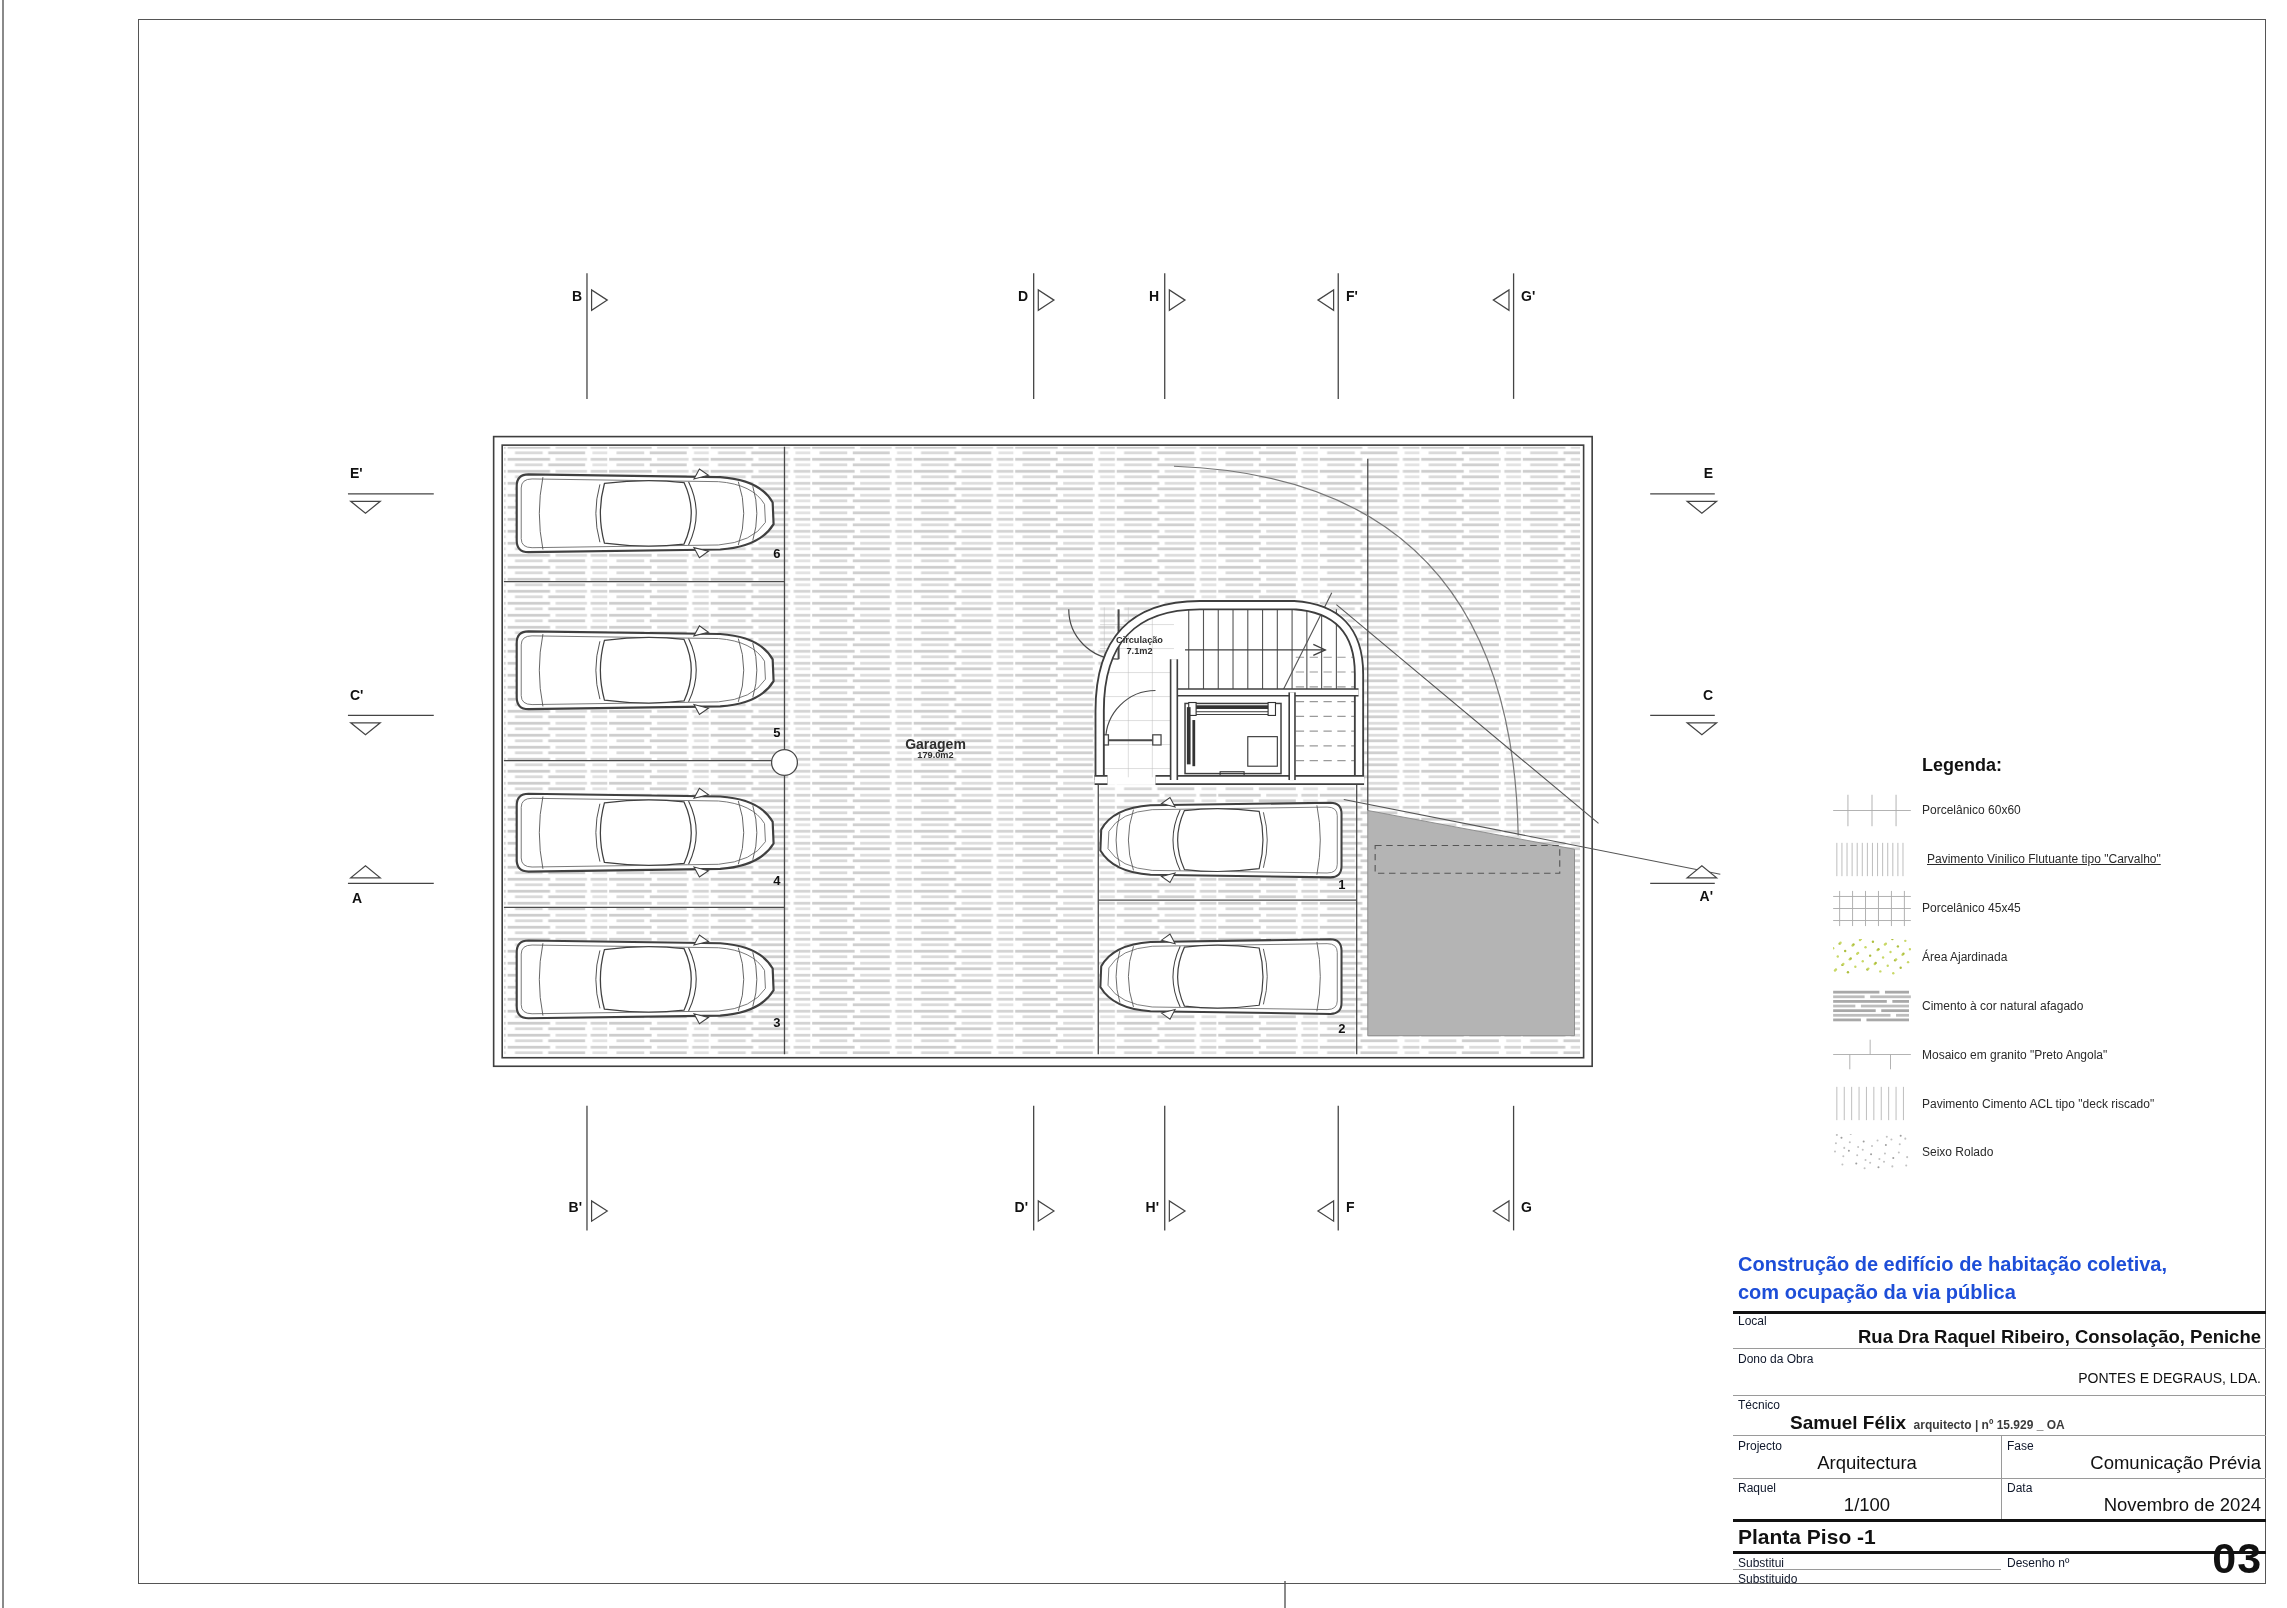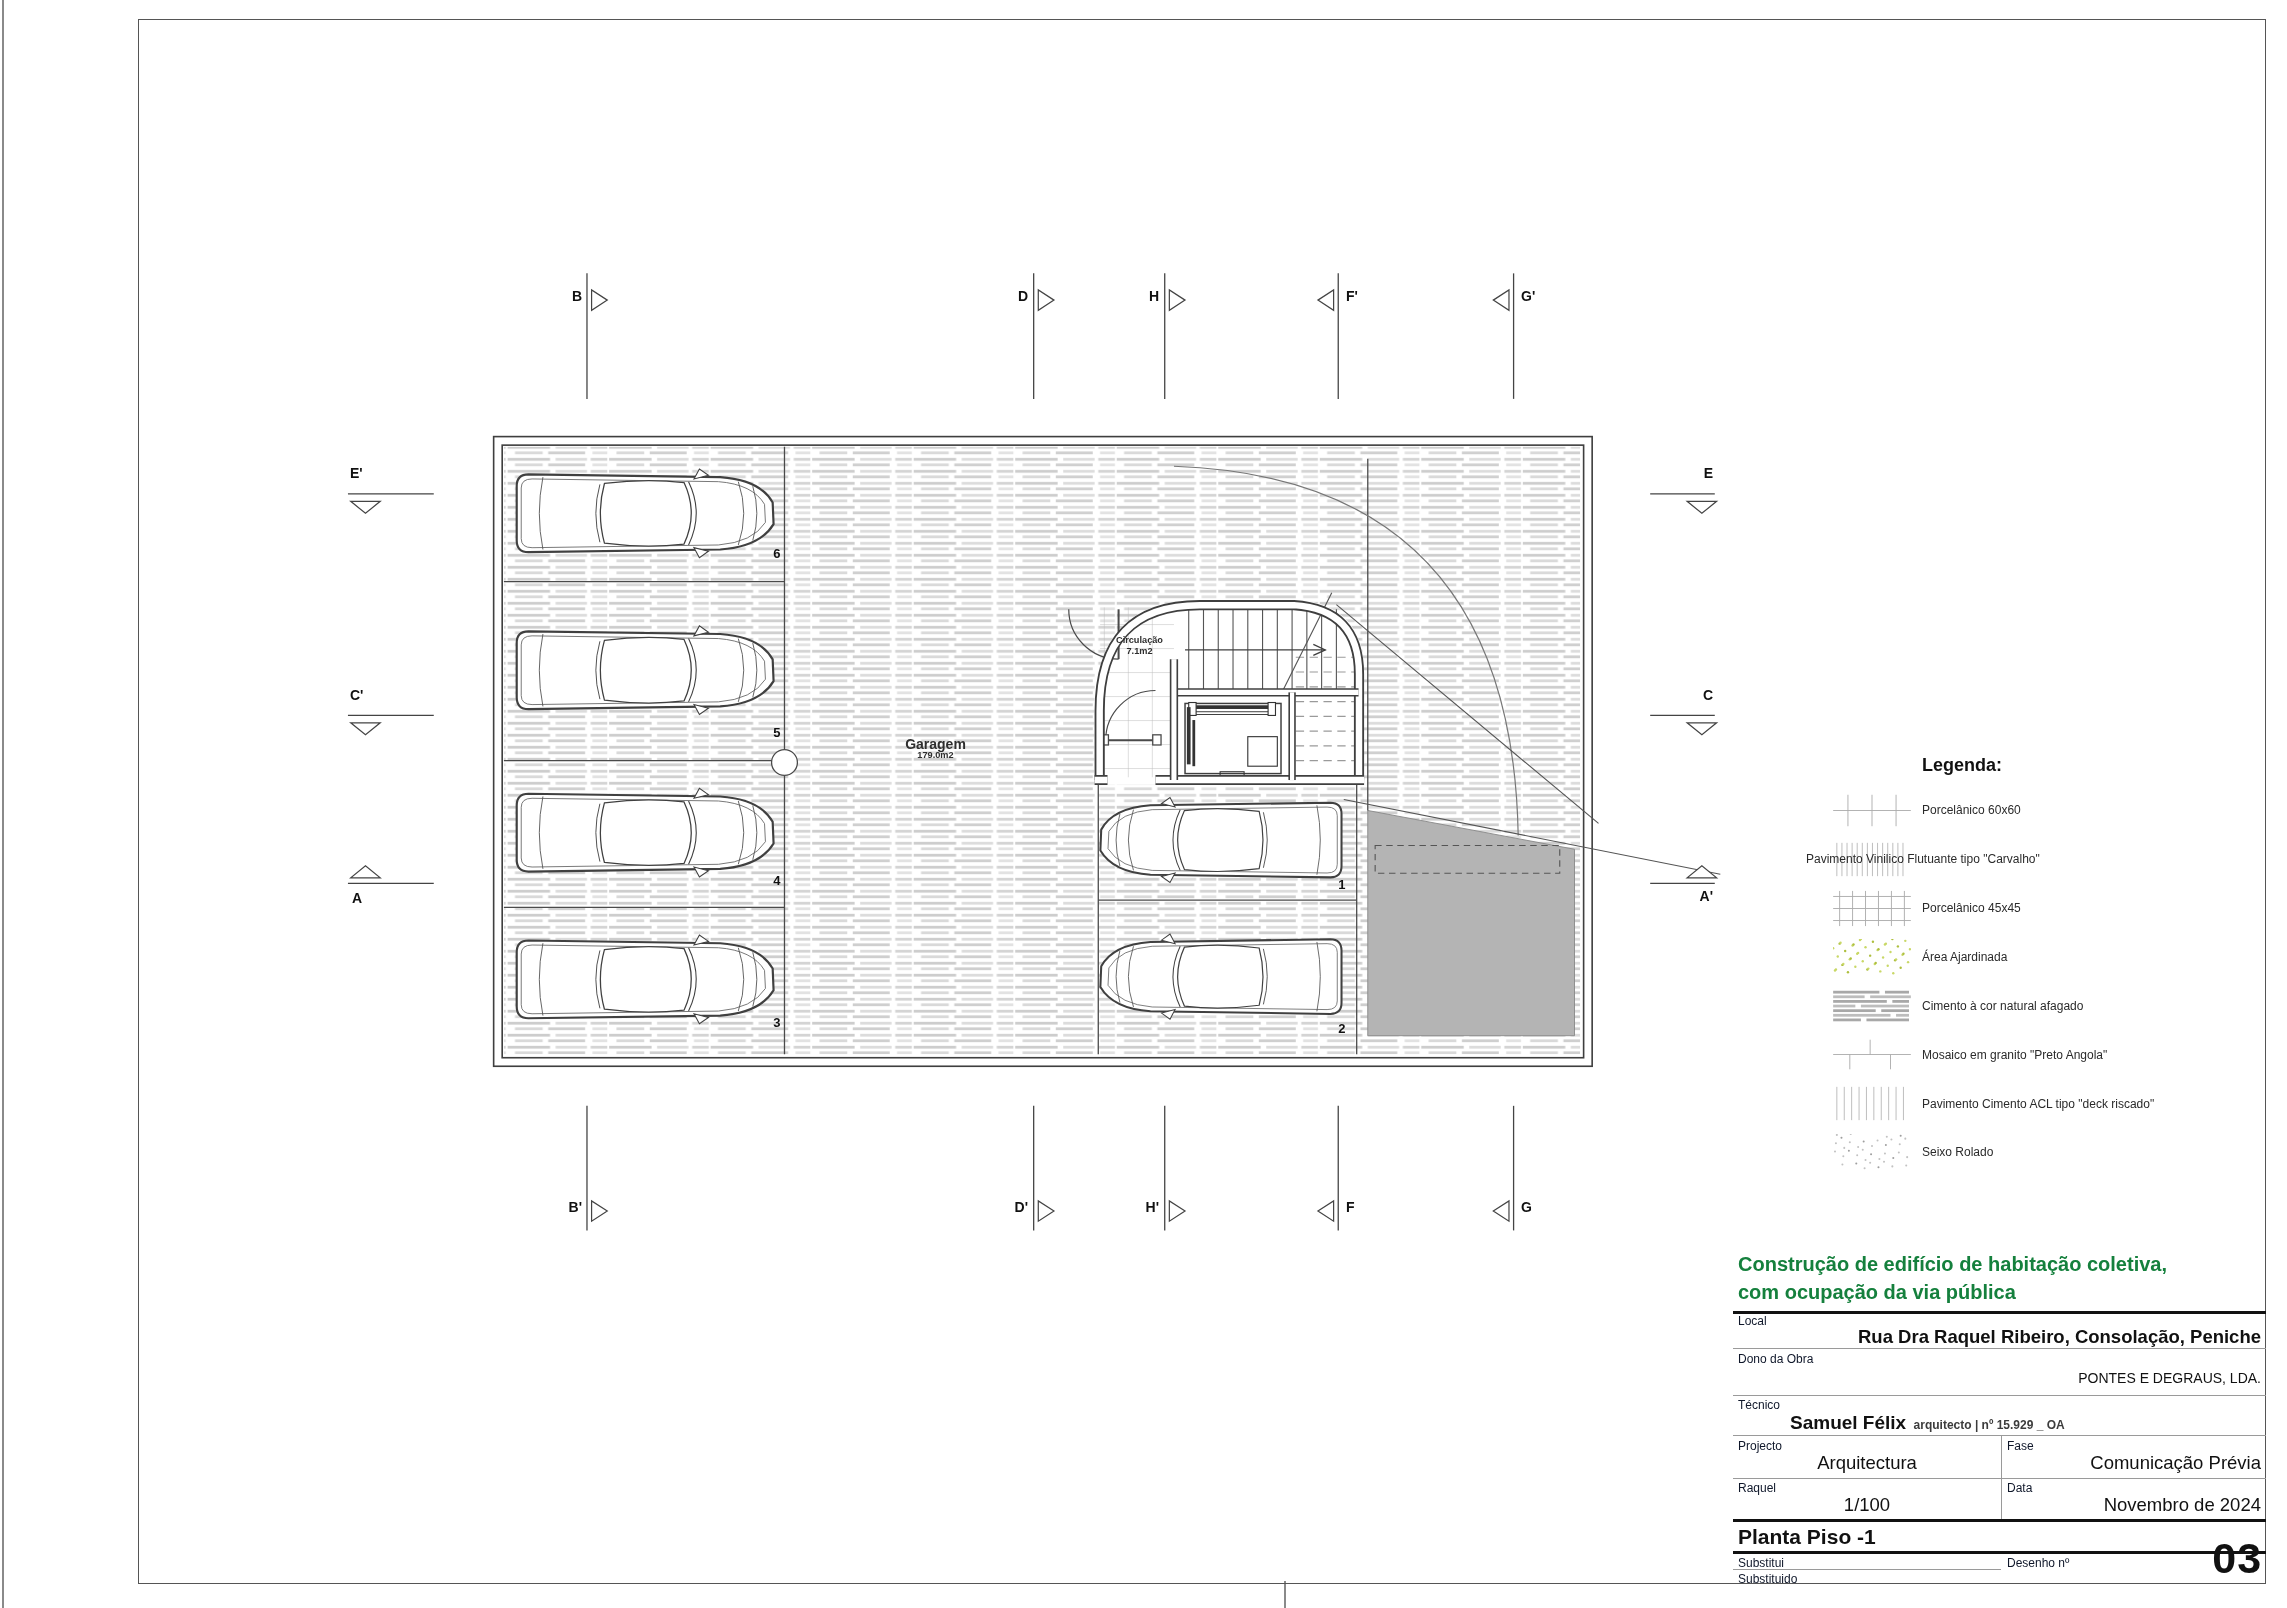--- a/index.html
+++ b/index.html
@@ -14,21 +14,21 @@
   .room-lbl{position:absolute;text-align:center;font-weight:bold;color:#2e2e2e;}
   .room-lbl .l1{font-size:14px;line-height:12px;}
   .room-lbl .l2{font-size:9.2px;line-height:11px;}
   .leg-title{position:absolute;font-size:18px;font-weight:bold;color:#111;}
   .leg-label{position:absolute;font-size:12px;color:#2b2b2b;line-height:41px;height:41px;}
   .leg-sw{position:absolute;width:81px;height:41px;}
   
   .hline{position:absolute;background:#9a9a9a;height:0.9px;}
   .hline.thick{background:#111;height:2.8px;}
   .vline{position:absolute;background:#9a9a9a;width:0.9px;}
-  .tb-title{position:absolute;font-size:20px;font-weight:bold;color:#15803d;line-height:26px;}
+  .tb-title{position:absolute;font-size:20px;font-weight:bold;color:#1d4ed8;line-height:26px;}
   .fl{position:absolute;font-size:12px;color:#0f172a;}
   .fv{position:absolute;color:#111;}
   .fv-bold20{font-size:18.5px;font-weight:bold;}
   .fv-reg21{font-size:14px;}
   .fv-reg20{font-size:18.5px;}
   .fv-name{font-size:19px;font-weight:bold;}
   .fv-detail{font-size:12px;font-weight:bold;color:#3c3c3c;margin-left:7.4px;}
   .fv-drawname{font-size:21px;font-weight:bold;}
   .fv-number{font-size:43px;font-weight:bold;letter-spacing:0.9px;}
 </style>
@@ -305,21 +305,21 @@
         <line x1="37" y1="2" x2="37" y2="38" stroke="#b9b9b9" stroke-width="1"></line>
         <line x1="42.5" y1="2" x2="42.5" y2="38" stroke="#b9b9b9" stroke-width="1"></line>
         <line x1="48" y1="2" x2="48" y2="38" stroke="#b9b9b9" stroke-width="1"></line>
         <line x1="53.5" y1="2" x2="53.5" y2="38" stroke="#b9b9b9" stroke-width="1"></line>
         <line x1="59" y1="2" x2="59" y2="38" stroke="#b9b9b9" stroke-width="1"></line>
         <line x1="64.5" y1="2" x2="64.5" y2="38" stroke="#b9b9b9" stroke-width="1"></line>
         <line x1="70" y1="2" x2="70" y2="38" stroke="#b9b9b9" stroke-width="1"></line>
         <line x1="75.5" y1="2" x2="75.5" y2="38" stroke="#b9b9b9" stroke-width="1"></line>
       </svg>
     </div>
-    <div class="leg-label" style="left: 1806px; top: 839px;">Pavimento Vinilico Flutuante tipo "Carvalho"</div>
+    <div class="leg-label" style="left: 1927px; top: 839px; text-decoration: underline;">Pavimento Vinilico Flutuante tipo "Carvalho"</div>
     <div class="leg-sw" style="left: 1833px; top: 890px;">
       <svg width="78" height="37" xmlns="http://www.w3.org/2000/svg" viewBox="0 0 84 40">
         <line x1="0" y1="7" x2="84" y2="7" stroke="#ababab" stroke-width="1"></line>
         <line x1="0" y1="20" x2="84" y2="20" stroke="#ababab" stroke-width="1"></line>
         <line x1="0" y1="33" x2="84" y2="33" stroke="#ababab" stroke-width="1"></line>
         <line x1="7" y1="1" x2="7" y2="39" stroke="#ababab" stroke-width="1"></line>
         <line x1="21" y1="1" x2="21" y2="39" stroke="#ababab" stroke-width="1"></line>
         <line x1="35" y1="1" x2="35" y2="39" stroke="#ababab" stroke-width="1"></line>
         <line x1="49" y1="1" x2="49" y2="39" stroke="#ababab" stroke-width="1"></line>
         <line x1="63" y1="1" x2="63" y2="39" stroke="#ababab" stroke-width="1"></line>

